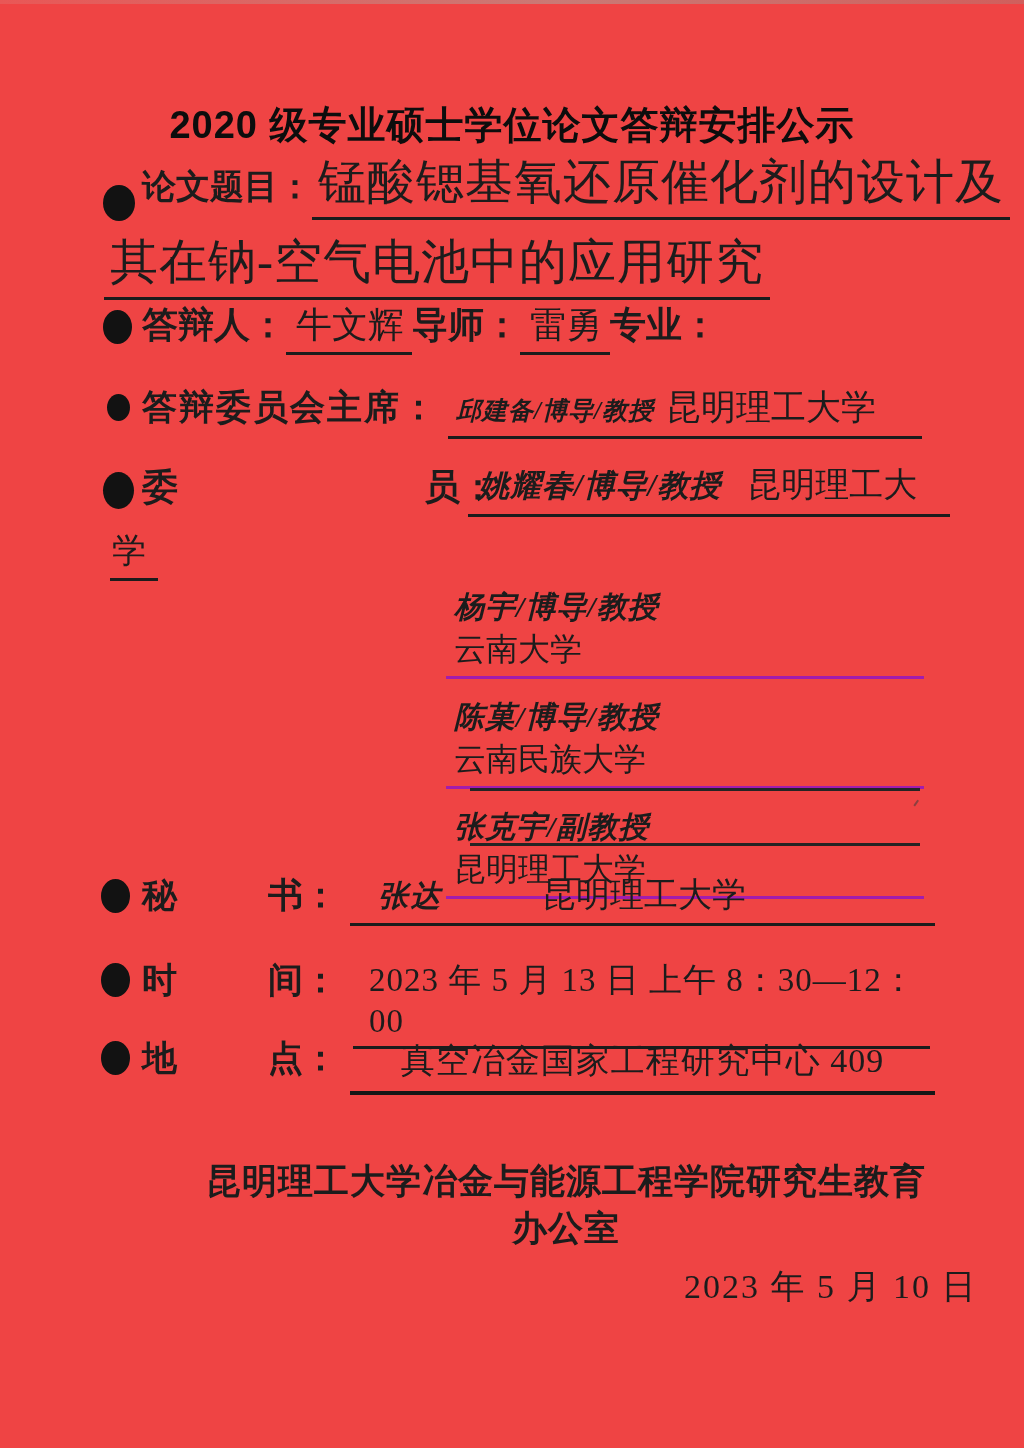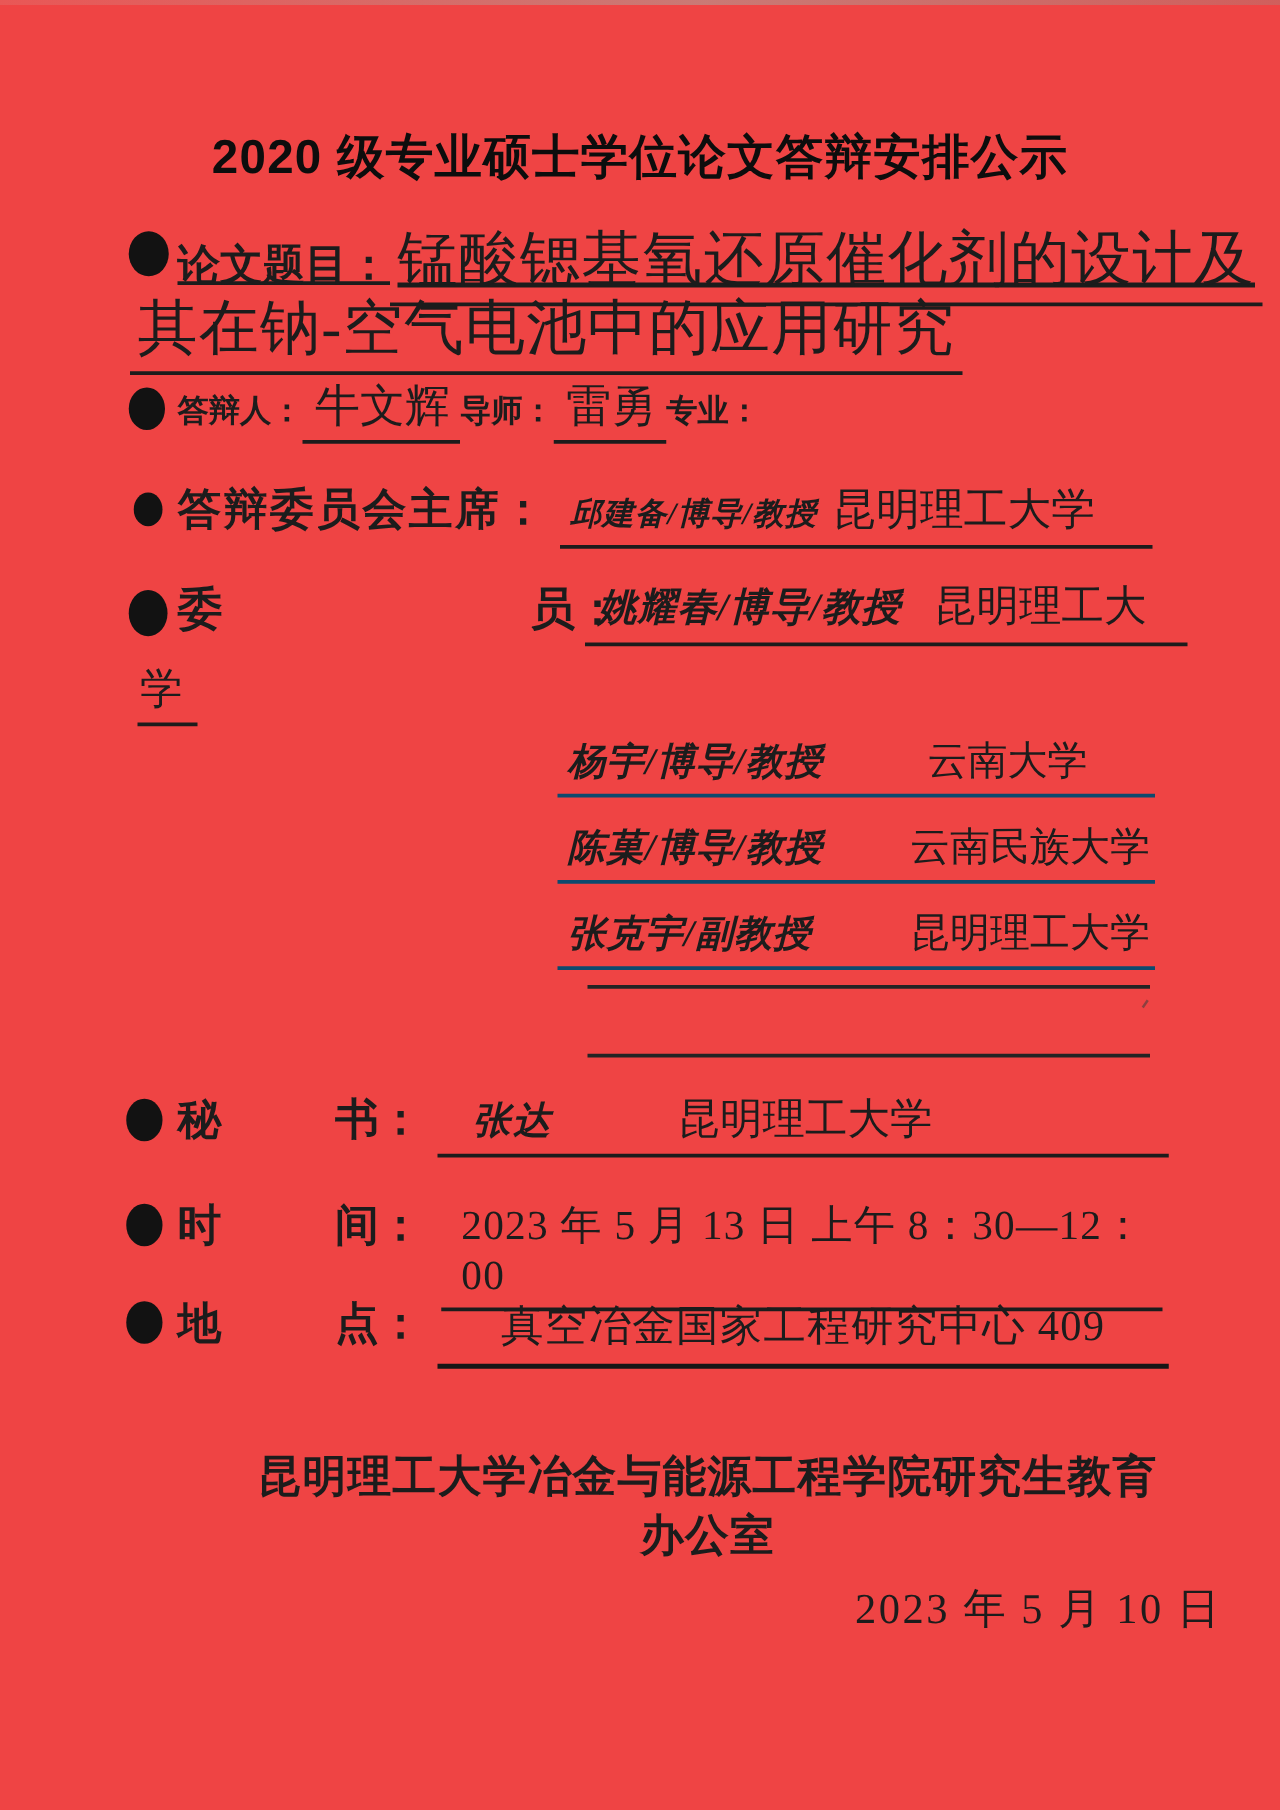--- a/index.html
+++ b/index.html
@@ -29,28 +29,28 @@
   .u3{border-bottom:3px solid #1c1c1c;}
   .u4{border-bottom:4px solid #161616;}
   .row{position:absolute;display:flex;align-items:baseline;}
   
   .title{
     position:absolute;top:100px;left:0;width:100%;
     text-align:center;font-size:38px;letter-spacing:1px;color:#0d0d0d;
   }
   
   .b-thesis{left:103px;top:185px;width:32px;height:36px;}
-  .thesis-row1{top:175px;left:142px;text-decoration:underline;}
+  .thesis-row1{top:150px;left:142px;}
   .thesis-label{font-size:34px;padding-bottom:10px;}
   .thesis-line{font-size:48px;letter-spacing:1px;padding:0 6px 3px 6px;}
   .thesis-row2{top:230px;left:104px;}
   
   .b-defender{left:103px;top:310px;}
   .defender-row{top:301px;left:142px;}
-  .inline-label{font-size:25px;padding-bottom:8px;}
+  .inline-label{font-size:36px;padding-bottom:8px;}
   .fill-val{font-size:36px;padding:0 8px 2px 10px;}
   .fill-major{padding-right:28px;}
   
   .b-chair{left:107px;top:394px;}
   .chair-row{top:384px;left:142px;}
   .chair-label{font-size:35px;letter-spacing:2px;padding-bottom:8px;}
   .chair-fill{display:flex;align-items:baseline;width:462px;margin-left:10px;padding:0 4px 5px 8px;}
   .chair-name{font-size:25px;letter-spacing:1px;}
   .chair-aff{font-size:35px;margin-left:12px;}
   
@@ -60,22 +60,22 @@
   .first-member-fill{
     position:absolute;top:462px;left:468px;width:472px;
     display:flex;align-items:baseline;padding:0 0 6px 10px;
   }
   .first-name{font-size:31px;letter-spacing:1px;}
   .first-aff{font-size:34px;margin-left:26px;}
   .wrap-char{position:absolute;top:528px;left:110px;font-size:34px;padding:0 12px 4px 2px;}
   .members{position:absolute;left:446px;top:578px;width:478px;}
   .member-row{
     display:flex;justify-content:space-between;align-items:baseline;
-    border-bottom:3px solid #0c4a6e;
-    padding:9px 4px 4px 8px;margin-bottom:9px;
+    border-bottom:3px solid #a21caf;
+    padding:9px 4px 4px 8px;margin-bottom:9px;flex-direction:column;
   }
   .member-name{font-size:30px;letter-spacing:1px;}
   .member-aff{font-size:32px;}
   .aff-gap{padding-right:50px;}
   
   .sig-line{position:absolute;left:470px;width:450px;height:0;border-top:3px solid #242424;}
   .sig-1{top:788px;}
   .sig-2{top:843px;}
   .speck{position:absolute;left:907px;top:797px;width:9px;height:7px;
     border-right:2px solid rgba(60,60,60,.55);transform:rotate(35deg);}

